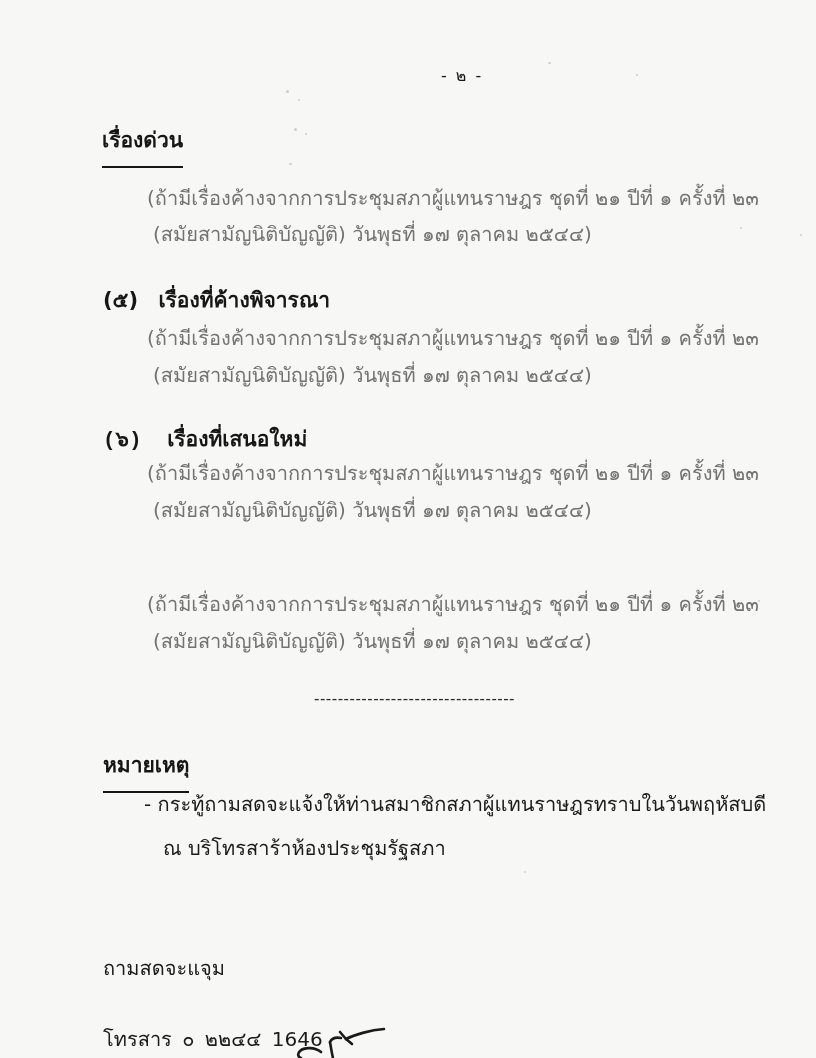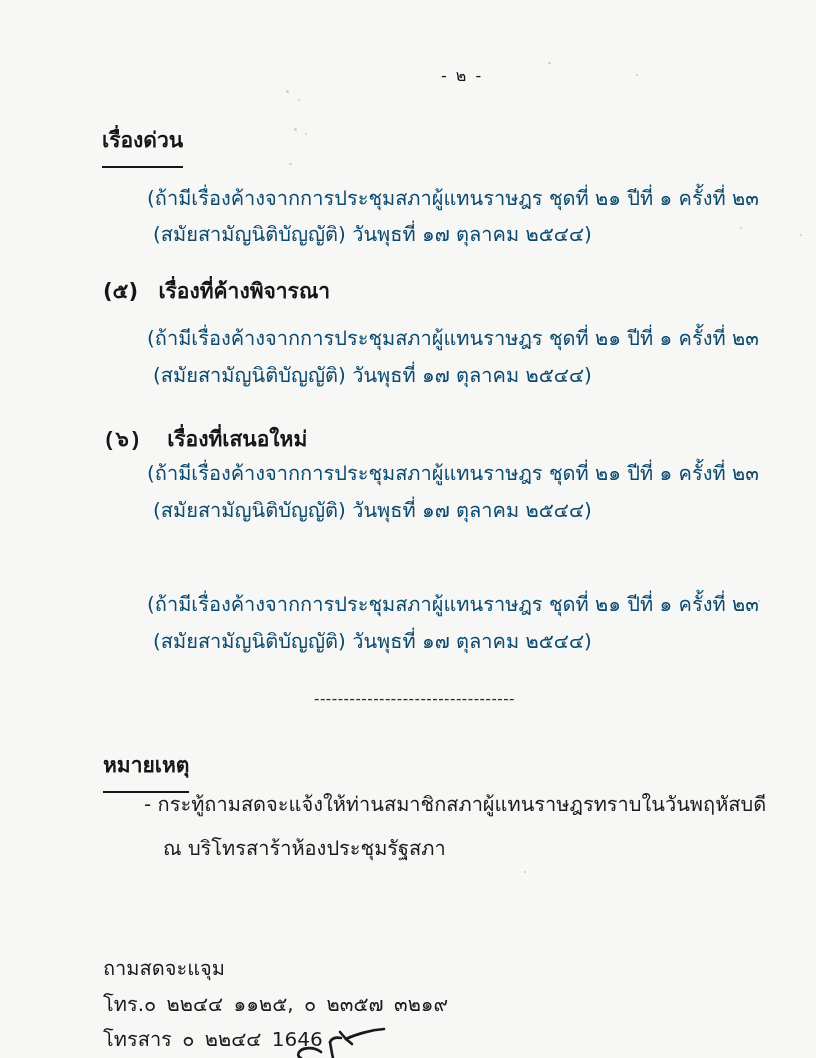--- a/index.html
+++ b/index.html
@@ -30,21 +30,21 @@
     font-weight: 700;
   }
   .heading .num { display: inline-block; }
   .heading .title { display: inline-block; margin-left: 13px; }
   .underline {
     border-bottom: 2px solid #161616;
     padding-bottom: 13px;
   }
   .body-line {
     font-size: 20px;
-    color: #0c4a6e;
+    color: #737373;
   }
   .divider {
     font-size: 15px;
     letter-spacing: 0.5px;
     color: #2a2a2a;
   }
   .note-line {
     font-size: 20px;
     color: #1b1b1b;
   }
@@ -71,21 +71,21 @@
 <div class="page">
 
   <div class="t page-num" style="left:441px; top:66px;">- ๒ -</div>
 
   <div class="t heading" style="left:102px; top:128px;">
     <span class="title underline" style="margin-left:0;">เรื่องด่วน</span>
   </div>
   <div class="t body-line" style="left:147px; top:186px;">(ถ้ามีเรื่องค้างจากการประชุมสภาผู้แทนราษฎร ชุดที่ ๒๑ ปีที่ ๑ ครั้งที่ ๒๓</div>
   <div class="t body-line" style="left:153px; top:222px;">(สมัยสามัญนิติบัญญัติ) วันพุธที่ ๑๗ ตุลาคม ๒๕๔๔)</div>
 
-  <div class="t heading" style="left:103px; top:279px;">
+  <div class="t heading" style="left:103px; top:288px;">
     <span class="num">(๕)</span>
     <span class="title">เรื่องที่ค้างพิจารณา</span>
   </div>
   <div class="t body-line" style="left:147px; top:326px;">(ถ้ามีเรื่องค้างจากการประชุมสภาผู้แทนราษฎร ชุดที่ ๒๑ ปีที่ ๑ ครั้งที่ ๒๓</div>
   <div class="t body-line" style="left:153px; top:363px;">(สมัยสามัญนิติบัญญัติ) วันพุธที่ ๑๗ ตุลาคม ๒๕๔๔)</div>
 
   <div class="t heading" style="left:103px; top:428px;font-family:Liberation Mono, monospace;">
     <span class="num">(๖)</span>
     <span class="title">เรื่องที่เสนอใหม่</span>
   </div>
@@ -97,21 +97,20 @@
 
   <div class="t divider" style="left:314px; top:690px;">----------------------------------</div>
 
   <div class="t heading" style="left:103px; top:753px;">
     <span class="title underline" style="margin-left:0;">หมายเหตุ</span>
   </div>
   <div class="t note-line" style="left:144px; top:792px;">- กระทู้ถามสดจะแจ้งให้ท่านสมาชิกสภาผู้แทนราษฎรทราบในวันพฤหัสบดี</div>
   <div class="t note-line" style="left:163px; top:836px;">ณ บริโทรสาร้าห้องประชุมรัฐสภา</div>
 
   <div class="t footer-line" style="left:103px; top:956px;">ถามสดจะแจุม</div>
-  <div class="t footer-line" style="left:103px; top:992px;">โทร.๐ ๒๒๔๔ ๑๑๒๕, ๐ ๒๓๕๗ ๓๒๑๙</div>
   <div class="t footer-line" style="left:103px; top:1027px;">โทรสาร ๐ ๒๒๔๔ 1646</div>
 
   <svg class="pen-mark" width="110" height="42" viewBox="0 0 110 42">
     <g fill="none" stroke="#1a1a1a" stroke-width="2.6" stroke-linecap="round" stroke-linejoin="round">
       <path d="M 96,13 C 82,14 66,19 58,23"></path>
       <path d="M 58,23 L 52,16"></path>
       <path d="M 58,23 L 64,28"></path>
       <path d="M 42,26 C 44,22 48,21 53,22"></path>
       <path d="M 42,26 C 43,32 44,38 45,42"></path>
       <path d="M 33,36 C 27,31 16,31 12,35 C 9,38 10,41 13,42"></path>

